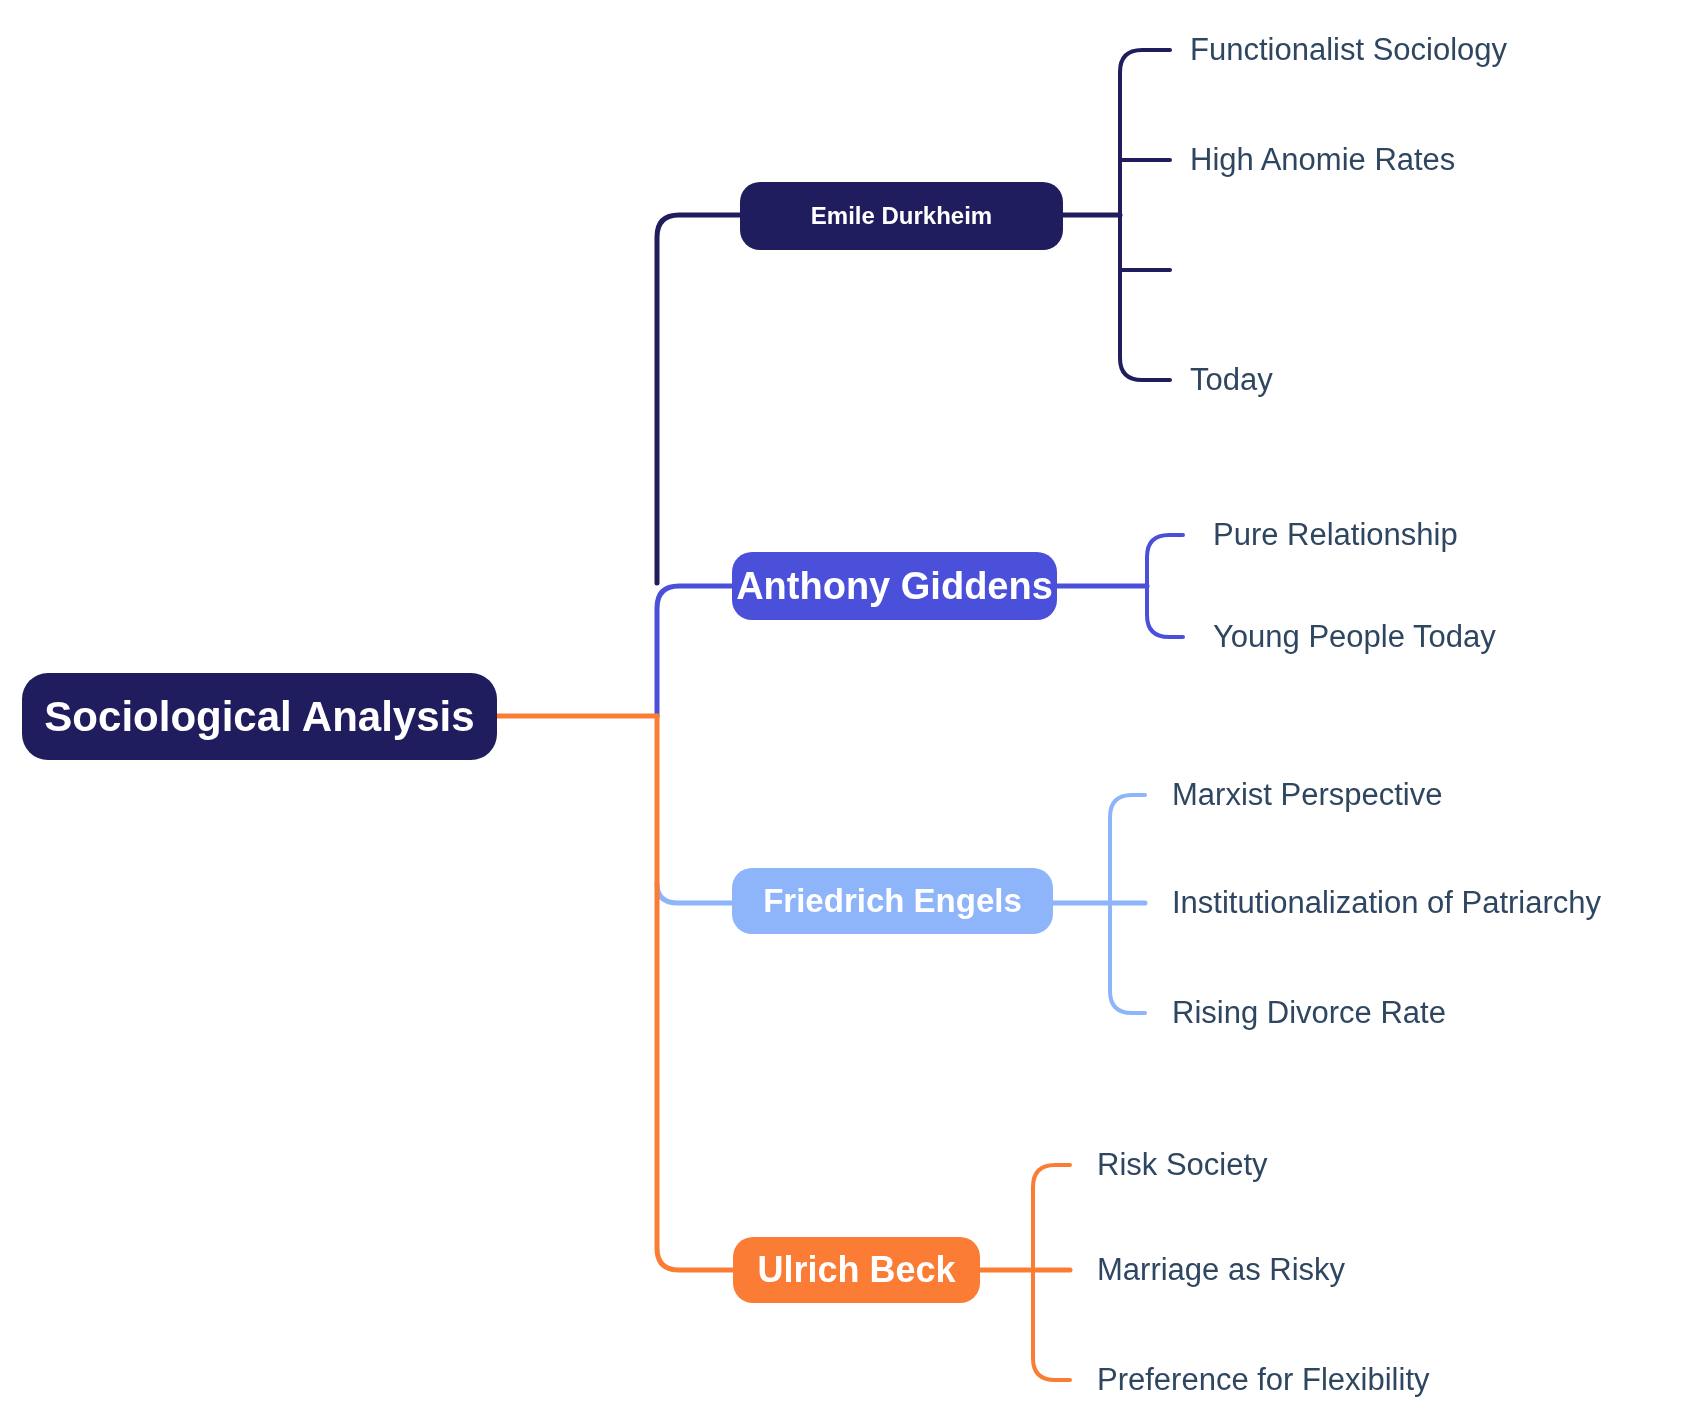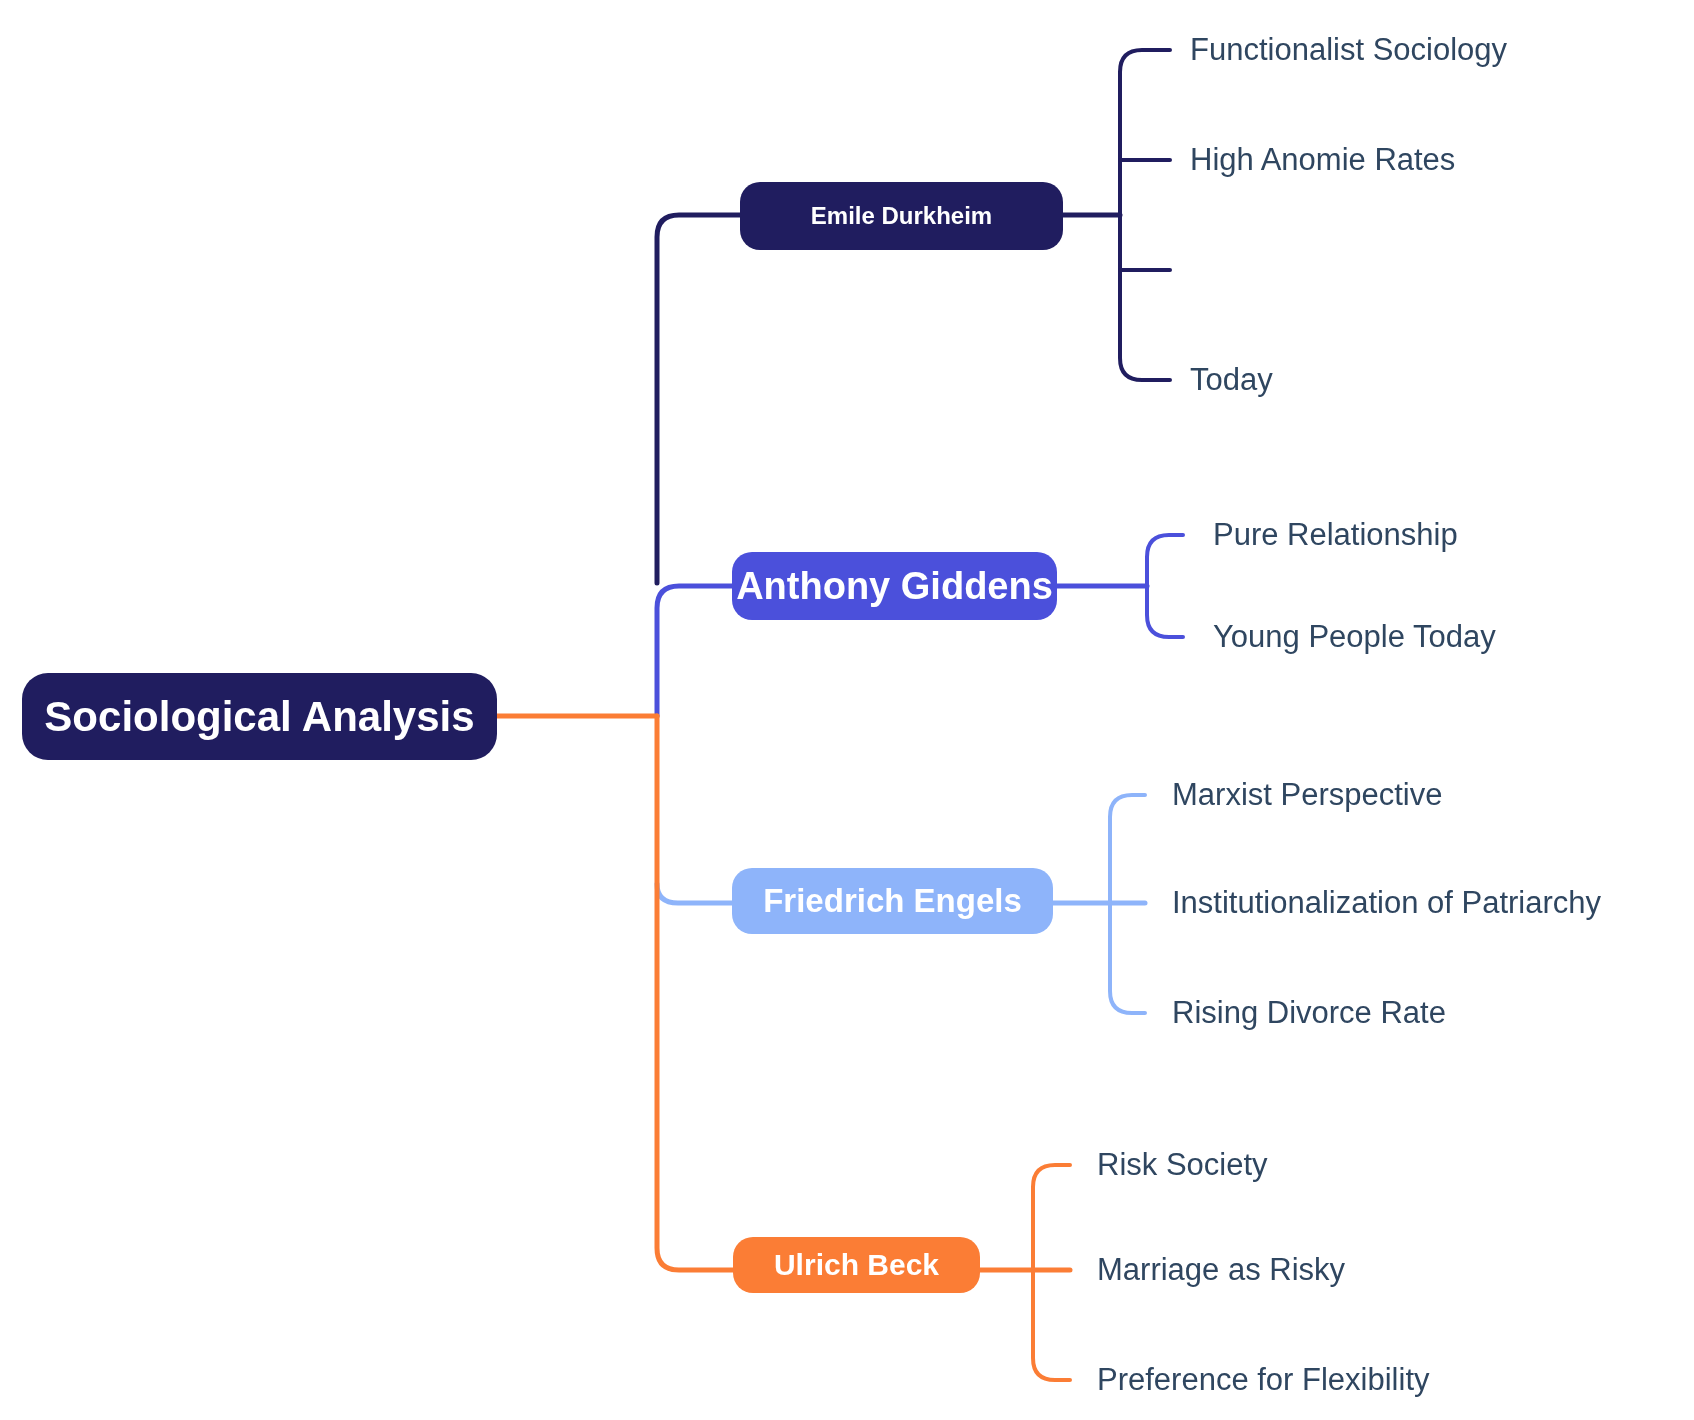--- a/index.html
+++ b/index.html
@@ -37,21 +37,21 @@
     cursor:default;
   }
   .node.root{
     left:22px;top:673px;width:475px;height:87px;
     font-size:42px;border-radius:26px;
     background:var(--c-root);
   }
   .node.durkheim{left:740px;top:182px;width:323px;height:68px;font-size:24px;background:var(--c-durkheim);}
   .node.giddens{left:732px;top:552px;width:325px;height:68px;font-size:38px;background:var(--c-giddens);}
   .node.engels{left:732px;top:868px;width:321px;height:66px;font-size:33px;background:var(--c-engels);}
-  .node.beck{left:733px;top:1237px;width:247px;height:56px;font-size:30px;background:var(--c-beck);}
+  .node.beck{left:733px;top:1237px;width:247px;height:66px;font-size:36px;background:var(--c-beck);}
   .leaf{
     position:absolute;
     transform:translateY(-50%);
     color:var(--c-leaf);
     font-size:31px;font-weight:400;
     white-space:nowrap;
     cursor:default;
   }
 </style>
 </head>

